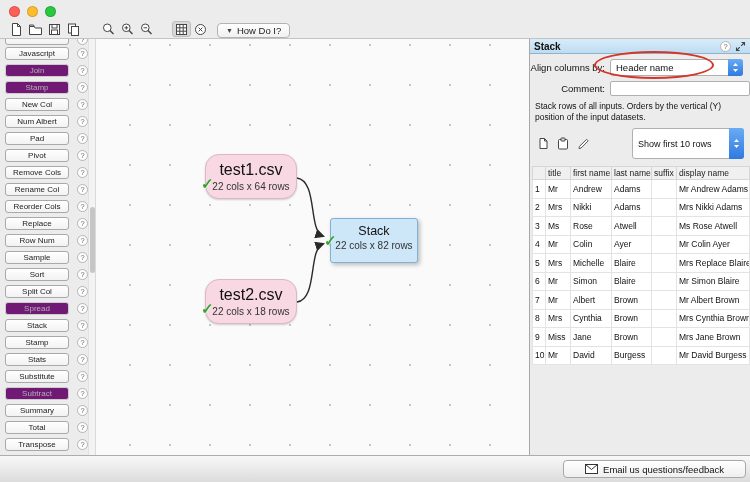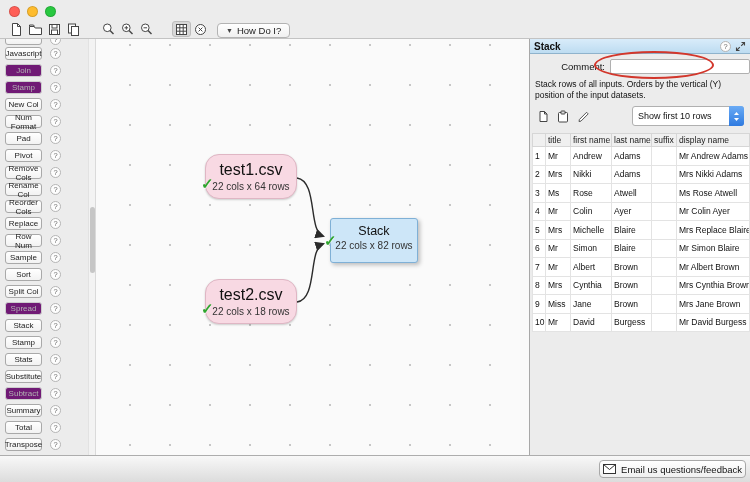--- a/index.html
+++ b/index.html
@@ -25,21 +25,21 @@
   .tool.gap { margin-left:16px; }
   .tool.pressed { background:#d8d8d8; border:1px solid #bdbdbd; border-radius:3px; }
   .howdoi { position:absolute; left:217px; top:23px; height:15px; display:flex; align-items:center; gap:4px; padding:0 8px;
     font-size:9.5px; color:#222; background:linear-gradient(#ffffff,#f0f0f0); border:1px solid #b3b3b3; border-radius:4px; font-family:inherit; }
   .howdoi .chev { font-size:7px; color:#444; }
 
   
   .sidebar { position:absolute; left:0; top:39px; width:88px; bottom:27px; overflow:hidden; }
   .titem { height:17px; display:flex; align-items:center; padding-left:5px; }
   .titem.partial { height:6px; overflow:hidden; align-items:flex-end; }
-  .tbtn { width:37px; height:13px; font-size:8px; color:#1c1c1c; background:linear-gradient(#ffffff,#f2f2f2);
+  .tbtn { width:64px; height:13px; font-size:8px; color:#1c1c1c; background:linear-gradient(#ffffff,#f2f2f2);
     border:1px solid #a9a9a9; border-radius:3px; display:flex; align-items:center; justify-content:center; font-family:inherit; padding:0; }
   .titem.disabled .tbtn { color:#b2b2b2; border-color:#cdcdcd; background:#701a75; }
   .qmark { width:11px; height:11px; margin-left:8px; border:1px solid #b5b5b5; border-radius:50%; background:#fdfdfd;
     color:#6b6b6b; font-size:7.5px; display:flex; align-items:center; justify-content:center; flex:none; }
   .side-scroll { position:absolute; left:88px; top:39px; width:8px; bottom:27px; background:#f3f3f3;
     border-left:1px solid #e2e2e2; border-right:1px solid #dadada; }
   .side-thumb { position:absolute; left:1px; top:168px; width:5px; height:66px; background:#c6c6c6; border-radius:3px; }
 
   
   .canvas { position:absolute; left:96px; top:39px; width:433px; bottom:27px; background:#fafafa;
@@ -66,32 +66,32 @@
     display:flex; align-items:center; padding-left:5px; }
   .sel-text { font-size:9.5px; color:#111; white-space:nowrap; }
   .stepper { position:absolute; right:-1px; top:-1px; bottom:-1px; width:15px; background:linear-gradient(#6aabf5,#2e7ae0);
     border-radius:0 3px 3px 0; display:flex; align-items:center; justify-content:center; }
   input.comment { flex:1; height:15px; background:#fff; border:1px solid #b0b0b0; border-radius:2px; font-size:9.5px; padding:0 3px; font-family:inherit; }
   .desc { margin:5px 5px 0; font-size:8.5px; line-height:1.3; color:#111; }
   .ptools { display:flex; align-items:center; margin:5px 6px 0 4px; }
   .pico { width:18px; height:16px; background:none; border:none; padding:0; display:flex; align-items:center; justify-content:center; }
   .pico + .pico { margin-left:2px; }
   .ptools .spacer { flex:1; }
-  .ptools .select { flex:none; width:112px; height:20px; }
+  .ptools .select { flex:none; width:112px; height:31px; }
   .ptools .sel-text { font-size:9px; }
   .grid { width:217px; margin:7px 0 0 2px; border-collapse:collapse; background:#fff; table-layout:fixed; }
   .grid th { background:#f0f0f0; border:1px solid #d6d6d6; font-weight:normal; font-size:8.5px; color:#222; text-align:left;
     padding:1px 2px; height:12px; overflow:hidden; white-space:nowrap; }
   .grid td { border:1px solid #e3e3e3; font-size:8.5px; color:#111; padding:0 2px; height:18.5px; overflow:hidden; white-space:nowrap; }
   .note { margin-top:3px; border-top:1px solid #b9b9b9; border-bottom:1px solid #b9b9b9; background:#ececec; font-size:9px; color:#111; padding:3px 4px; }
   .annotation { position:absolute; left:64px; top:12px; width:120px; height:28px; border:2.5px solid #d2372c; border-radius:50%; pointer-events:none; z-index:5; }
 
   
   .statusbar { position:absolute; left:0; right:0; bottom:0; height:27px; background:linear-gradient(#f8f8f8,#dcdcdc); border-top:1px solid #adadad; }
-  .email { position:absolute; right:4px; top:4px; height:18px; display:flex; align-items:center; gap:5px; padding:0 3px;
+  .email { position:absolute; right:4px; top:4px; height:18px; display:flex; align-items:center; gap:5px; padding:0 21px;
     background:linear-gradient(#ffffff,#efefef); border:1px solid #a8a8a8; border-radius:4px; font-size:9.5px; color:#111; font-family:inherit; }
 </style>
 </head>
 <body>
 
 <div class="header">
   <div class="lights">
     <button class="light red"></button>
     <button class="light yellow"></button>
     <button class="light green"></button>
@@ -183,21 +183,21 @@
     </div>
   <div class="titem disabled">
       <button class="tbtn">Stamp</button>
       <span class="qmark">?</span>
     </div>
   <div class="titem">
       <button class="tbtn">New Col</button>
       <span class="qmark">?</span>
     </div>
   <div class="titem">
-      <button class="tbtn">Num Format</button>
+      <button class="tbtn">Num Albert</button>
       <span class="qmark">?</span>
     </div>
   <div class="titem">
       <button class="tbtn">Pad</button>
       <span class="qmark">?</span>
     </div>
   <div class="titem">
       <button class="tbtn">Pivot</button>
       <span class="qmark">?</span>
     </div>
@@ -310,20 +310,32 @@
     <span class="phead-icons">
       <span class="qmark" style="margin-left:0;">?</span>
       <button class="iconbtn">
         <svg width="11" height="11" viewBox="0 0 11 11">
             <path d="M6.5 1.5 h3 v3 M9.5 1.5 L6.2 4.8 M4.5 9.5 h-3 v-3 M1.5 9.5 L4.8 6.2" fill="none" stroke="#444" stroke-width="1.1"></path>
           </svg>
       </button>
     </span>
   </div>
 
+  <div class="form-row">
+    <label class="form-label">Align columns by:</label>
+    <div class="select">
+      <span class="sel-text">Header name</span>
+      <span class="stepper">
+        <svg width="7" height="11" viewBox="0 0 7 11">
+            <path d="M3.5 1 L6 4 H1 z" fill="#fff"></path>
+            <path d="M3.5 10 L1 7 H6 z" fill="#fff"></path>
+          </svg>
+      </span>
+    </div>
+  </div>
   <div class="annotation"></div>
 
   <div class="form-row">
     <label class="form-label">Comment:</label>
     <input class="comment" type="text" value="" style="">
   </div>
 
   <div class="desc">Stack rows of all inputs. Orders by the vertical (Y) position of the input datasets.</div>
 
   <div class="ptools">

